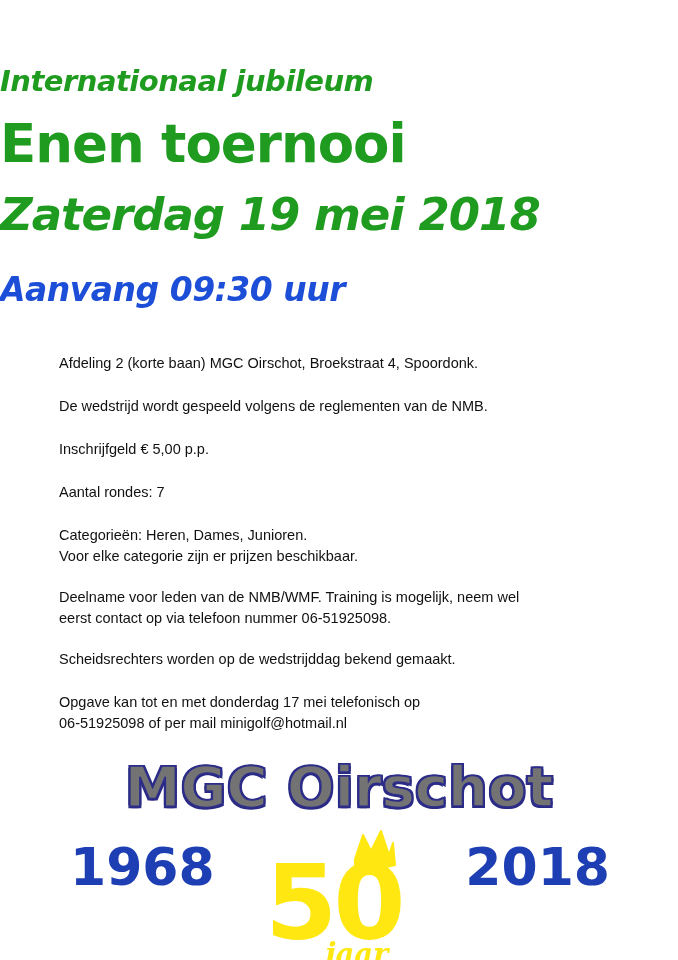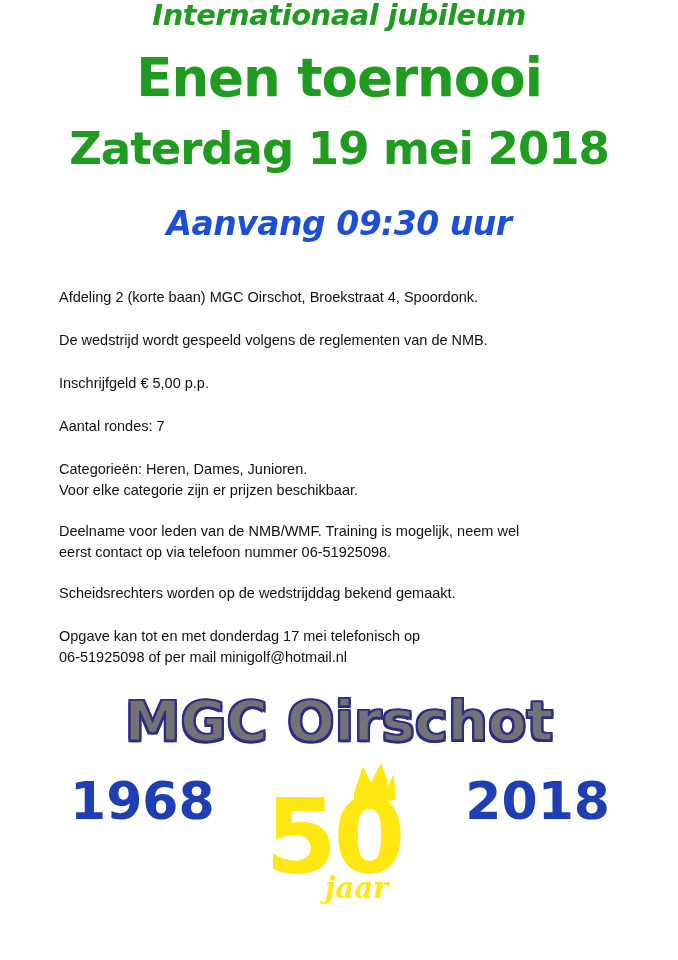--- a/index.html
+++ b/index.html
@@ -17,21 +17,22 @@
   .poster {
     position: relative;
     width: 678px;
     height: 960px;
     background: #ffffff;
     box-sizing: border-box;
   }
 
   
   .header {
-    text-align: center;
+    text-align: left;
+    padding-top: 66px;
   }
   .title-small {
     font-family: "DejaVu Sans", sans-serif;
     font-weight: bold;
     font-style: italic;
     font-size: 29px;
     color: #1f9c1f;
     letter-spacing: -0.5px;
     line-height: 1.1;
   }
@@ -40,20 +41,21 @@
     font-weight: bold;
     font-size: 53px;
     color: #1f9c1f;
     letter-spacing: -1px;
     line-height: 1.15;
     margin-top: 16px;
   }
   .title-date {
     font-family: "DejaVu Sans", sans-serif;
     font-weight: bold;
+    font-style: italic;
     font-size: 45px;
     color: #1f9c1f;
     letter-spacing: -1px;
     line-height: 1.15;
     margin-top: 14px;
   }
   .title-time {
     font-family: "DejaVu Sans", sans-serif;
     font-weight: bold;
     font-style: italic;

